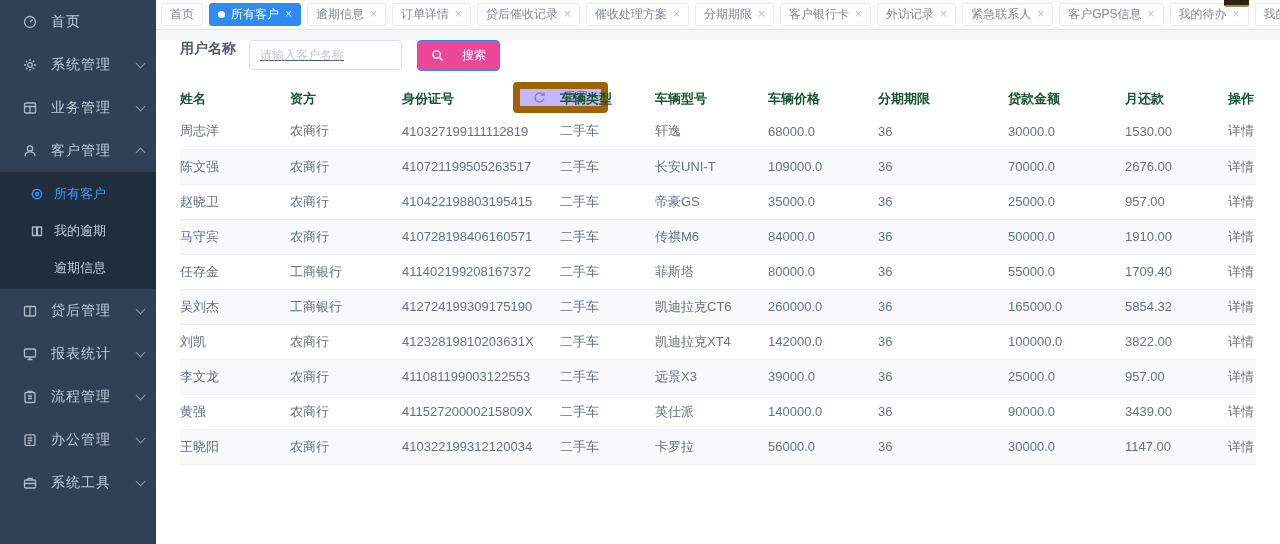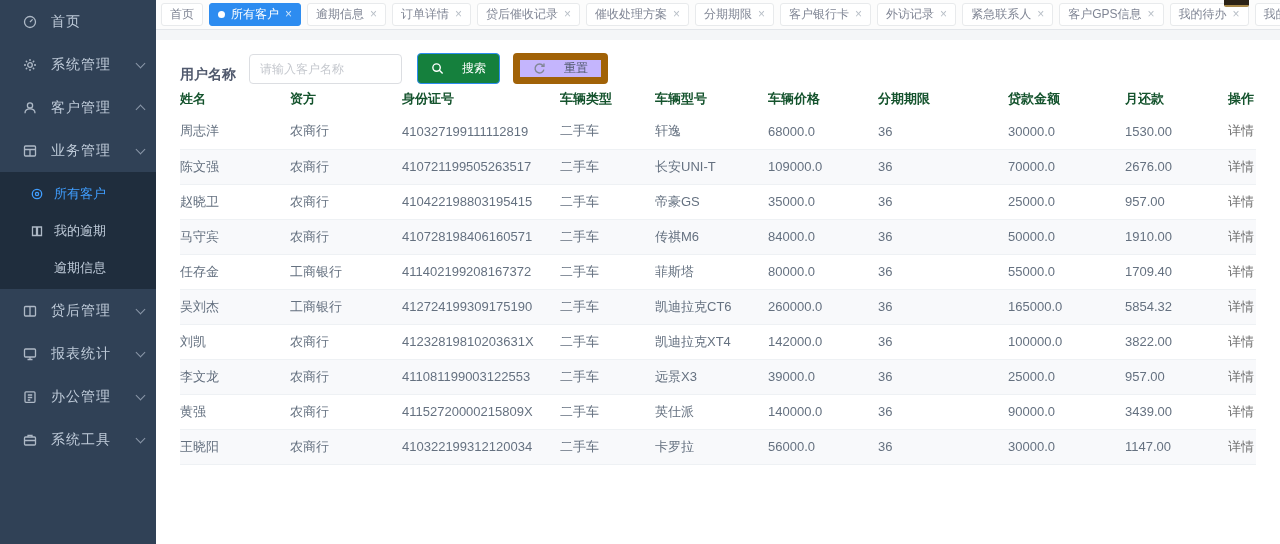--- a/index.html
+++ b/index.html
@@ -38,29 +38,29 @@
   .tab .dot { width:7px; height:7px; border-radius:50%; background:#fff; flex:none; }
   .tab .close { font-size:12px; line-height:1; color:#b8bfc7; margin-top:-1px; }
   .tab.active .close { color:#cfe6fb; }
   .avatar-frag { position:absolute; right:31px; top:0; width:25px; height:7px;
     background:#2b2216; border-bottom:2px solid #a8894a; border-radius:0 0 2px 2px; }
 
   .content-gap { height:10px; background:#f4f6f8; }
   .content { background:#fff; padding:0 24px; }
 
   
-  .search-row { height:44px; display:flex; align-items:flex-end; }
+  .search-row { height:44px; display:flex; align-items:flex-start; }
   .search-label { font-size:14px; font-weight:bold; color:#515a6e; margin-right:13px; }
   .search-input { width:153px; height:30px; border:1px solid #dcdee2; border-radius:4px;
-    padding:0 10px; font-size:12px; color:#515a6e; outline:none; }
+    padding:0 10px; font-size:12px; color:#515a6e; outline:none;text-decoration:underline; }
   .search-input::placeholder { color:#c5c8ce; }
   .btn { height:31px; border-radius:4px; font-size:12px; display:inline-flex;
     align-items:center; gap:5px; padding:0 13px; cursor:pointer; }
   .btn svg { stroke-width:1.5; fill:none; }
-  .btn-search { background:#15803d; border:1px solid #2d8cf0; color:#fff; margin-left:15px; }
+  .btn-search { background:#ec4899; border:1px solid #2d8cf0; color:#fff; margin-left:15px; }
   .btn-search svg { stroke:#fff; }
   .btn-reset { background:#c4b5fd; border:7px solid #a16207; color:#515a6e; margin-left:13px;margin-top:42px; }
   .btn-reset svg { stroke:#808695; }
 
   
   table { width:100%; border-collapse:collapse; table-layout:fixed; }
   th { text-align:left; font-size:13px; color:#14532d; font-weight:bold;
     height:30px; padding:0 4px 0 0; white-space:nowrap; overflow:hidden;margin-top:8px; }
   td { font-size:13px; color:#657180; height:35px; padding:0 4px 0 0;
     border-bottom:1px solid #eef1f4; white-space:nowrap; overflow:hidden; }
@@ -88,36 +88,36 @@
             <circle cx="8" cy="8" r="2.3"></circle>
             <path d="M8 2v2M8 12v2M2 8h2M12 8h2M3.8 3.8l1.4 1.4M10.8 10.8l1.4 1.4M12.2 3.8l-1.4 1.4M5.2 10.8l-1.4 1.4"></path>
           </svg>
         </span>
         <span class="sb-label">系统管理</span>
         <span class="chev"></span>
       </div>
       <div class="sb-item">
         <span class="sb-icon">
           <svg width="16" height="16" viewBox="0 0 16 16">
+            <rect x="2.5" y="3" width="11" height="10" rx="1"></rect>
+            <path d="M2.5 6.5h11M8 6.5V13"></path>
+          </svg>
+        </span>
+        <span class="sb-label">业务管理</span>
+        <span class="chev"></span>
+      </div>
+      <div class="sb-item">
+        <span class="sb-icon">
+          <svg width="16" height="16" viewBox="0 0 16 16">
             <circle cx="8" cy="5.4" r="2.6"></circle>
             <path d="M3 13.2c0-2.8 2.2-4.3 5-4.3s5 1.5 5 4.3"></path>
           </svg>
         </span>
         <span class="sb-label">客户管理</span>
         <span class="chev up"></span>
-      </div>
-      <div class="sb-item">
-        <span class="sb-icon">
-          <svg width="16" height="16" viewBox="0 0 16 16">
-            <rect x="2.5" y="3" width="11" height="10" rx="1"></rect>
-            <path d="M2.5 6.5h11M8 6.5V13"></path>
-          </svg>
-        </span>
-        <span class="sb-label">业务管理</span>
-        <span class="chev"></span>
       </div>
       <div class="submenu">
         <div class="sb-sub active">
           <span class="sb-icon">
             <svg width="14" height="14" viewBox="0 0 14 14">
               <circle cx="7" cy="7" r="4.7"></circle>
               <circle cx="7" cy="7" r="1.6"></circle>
             </svg>
           </span>
           <span>所有客户</span>
@@ -146,20 +146,30 @@
         <span class="chev"></span>
       </div>
       <div class="sb-item">
         <span class="sb-icon">
           <svg width="16" height="16" viewBox="0 0 16 16">
             <rect x="2.5" y="3" width="11" height="8" rx="1"></rect>
             <path d="M8 11v2.5M5.5 13.5h5"></path>
           </svg>
         </span>
         <span class="sb-label">报表统计</span>
+        <span class="chev"></span>
+      </div>
+      <div class="sb-item">
+        <span class="sb-icon">
+          <svg width="16" height="16" viewBox="0 0 16 16">
+            <rect x="3" y="3.5" width="10" height="10" rx="1"></rect>
+            <path d="M6 3.5v-1h4v1M6 7h4M6 9.5h4"></path>
+          </svg>
+        </span>
+        <span class="sb-label">流程管理</span>
         <span class="chev"></span>
       </div>
       <div class="sb-item">
         <span class="sb-icon">
           <svg width="16" height="16" viewBox="0 0 16 16">
             <rect x="3" y="2.8" width="10" height="10.5" rx="1"></rect>
             <path d="M5.8 6h4.4M5.8 8.5h4.4M5.8 11h2.5"></path>
           </svg>
         </span>
         <span class="sb-label">办公管理</span>

